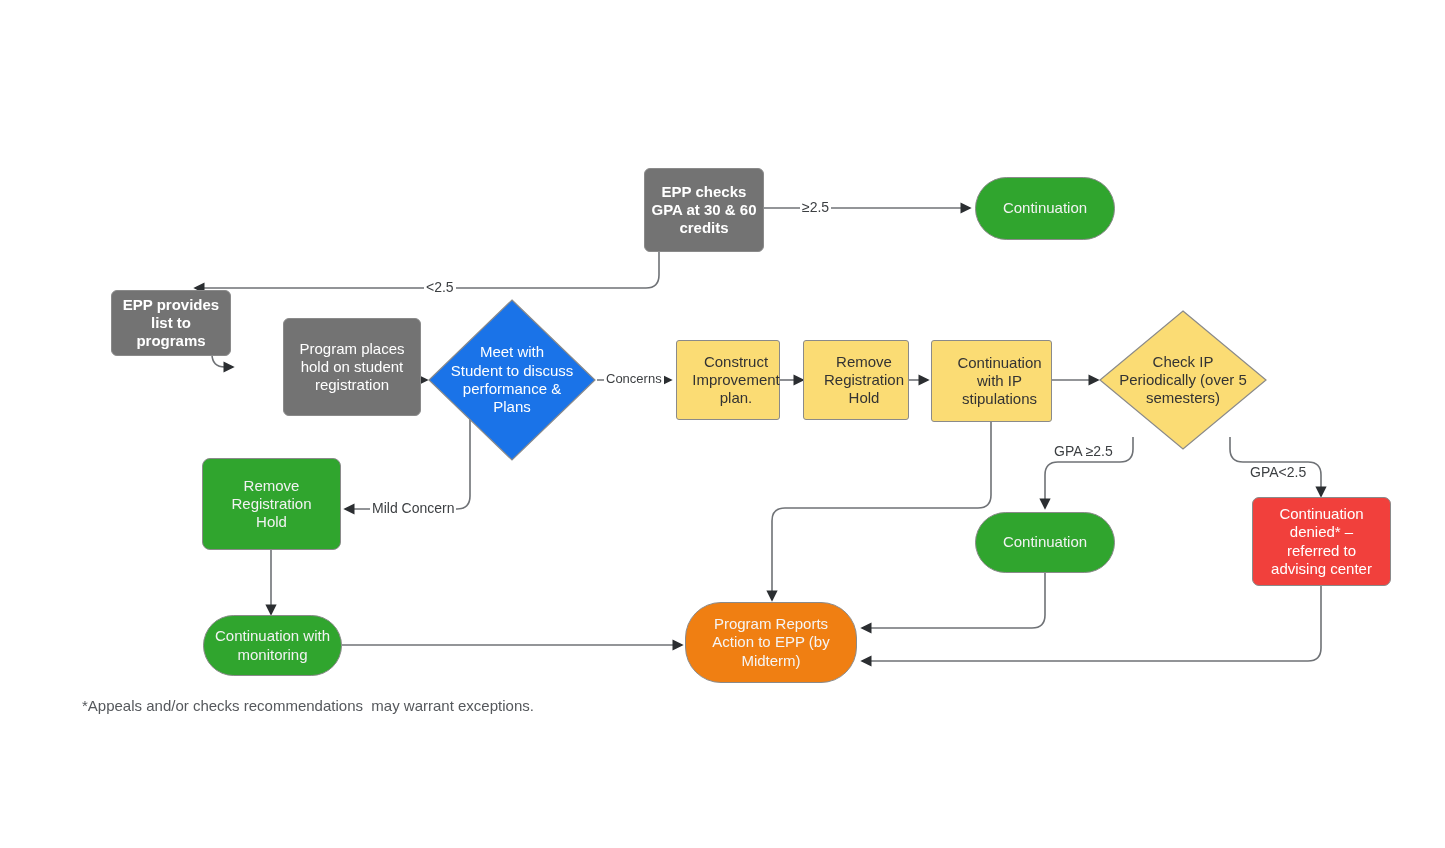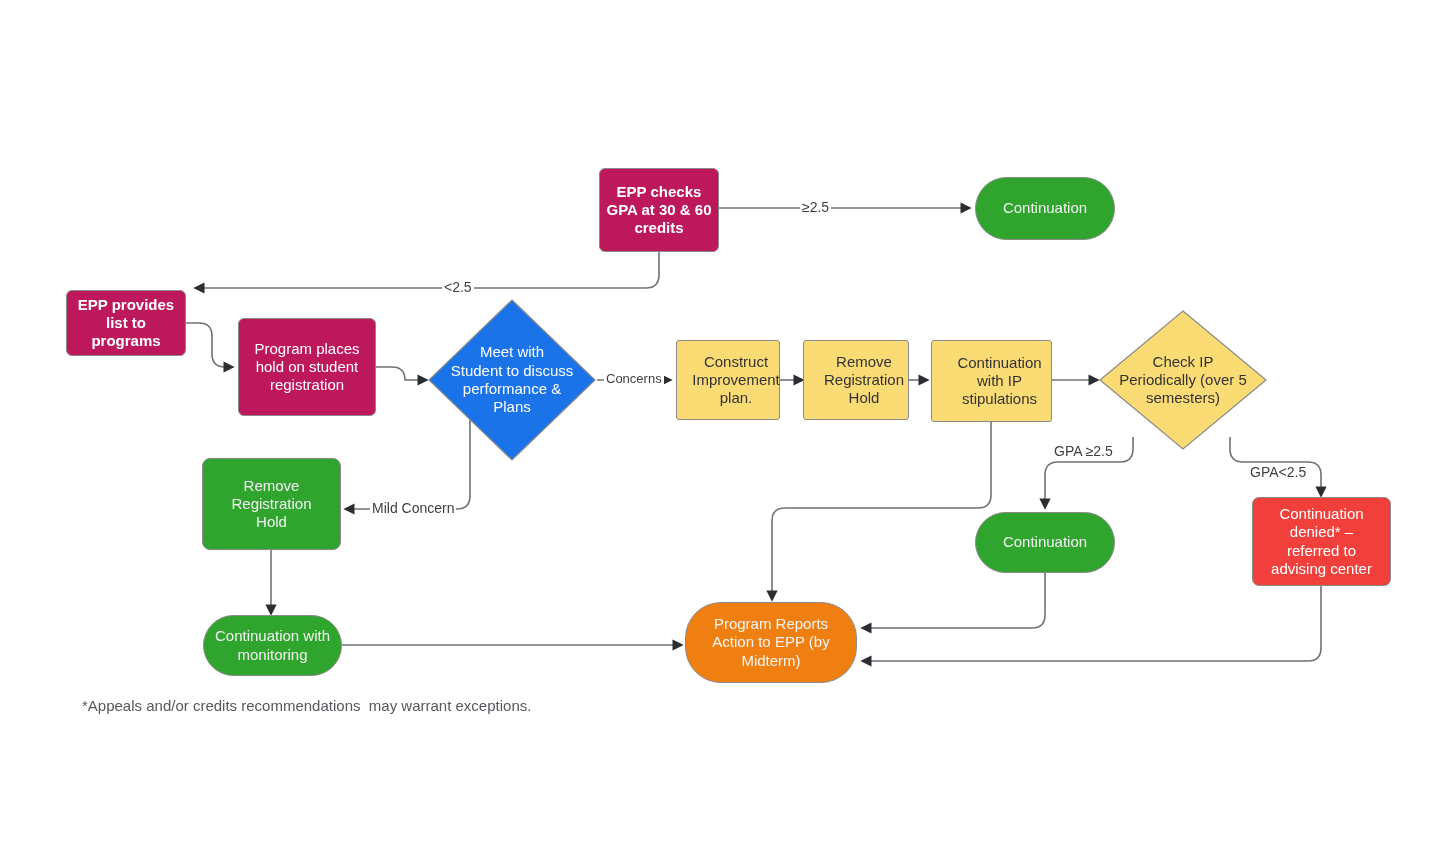--- a/index.html
+++ b/index.html
@@ -34,21 +34,21 @@
     text-align: center;
     line-height: 1.22;
     border: 1px solid #8a8a8a;
     z-index: 2;
   }
   .node span {
     display: block;
     white-space: pre-line;
     padding: 0 6px;
   }
-  .n-blue { background: #be185d; color: #ffffff; border-radius: 6px; }
+  .n-blue { background: #737373; color: #ffffff; border-radius: 6px; margin-left: 45px; }
   .n-blue-bold { font-weight: bold; }
   .n-green { background: #30a52e; color: #f2f2f2; }
   .n-yellow { background: #fbdc74; color: #333333; border-radius: 3px; padding-left: 16px; }
   .n-red { background: #f1403c; color: #ffffff; border-radius: 7px; }
   .n-orange { background: #f07f12; color: #f5f5f5; }
   .pill { border-radius: 36px; }
   .diamond {
     border: none;
     background: transparent;
   }
@@ -214,21 +214,21 @@
 Action to EPP (by
 Midterm)</span>
   </div>
 
   <div class="node n-green pill" style="left:203px; top:615px; width:139px; height:61px; font-size:15px;">
     <span>Continuation with
 monitoring</span>
   </div>
 
   <div class="edge-label" style="left:800px; top:199px; font-size:14px;text-align:center;">≥2.5</div>
-  <div class="edge-label" style="left:442px; top:279px; font-size:14px;">&lt;2.5</div>
+  <div class="edge-label" style="left:424px; top:279px; font-size:14px;">&lt;2.5</div>
   <div class="edge-label" style="left:604px; top:371px; font-size:13px;">Concerns</div>
   <div class="edge-label" style="left:370px; top:500px; font-size:14px;">Mild Concern</div>
   <div class="edge-label" style="left:1052px; top:443px; font-size:14px;">GPA ≥2.5</div>
   <div class="edge-label" style="left:1248px; top:464px; font-size:14px;">GPA&lt;2.5</div>
 
-  <div class="footnote" style="left:82px; top:697px; font-size:15px;">*Appeals and/or credits recommendations  may warrant exceptions.</div>
+  <div class="footnote" style="left:82px; top:697px; font-size:15px;">*Appeals and/or checks recommendations  may warrant exceptions.</div>
 
 </div>
 
 </body></html>

